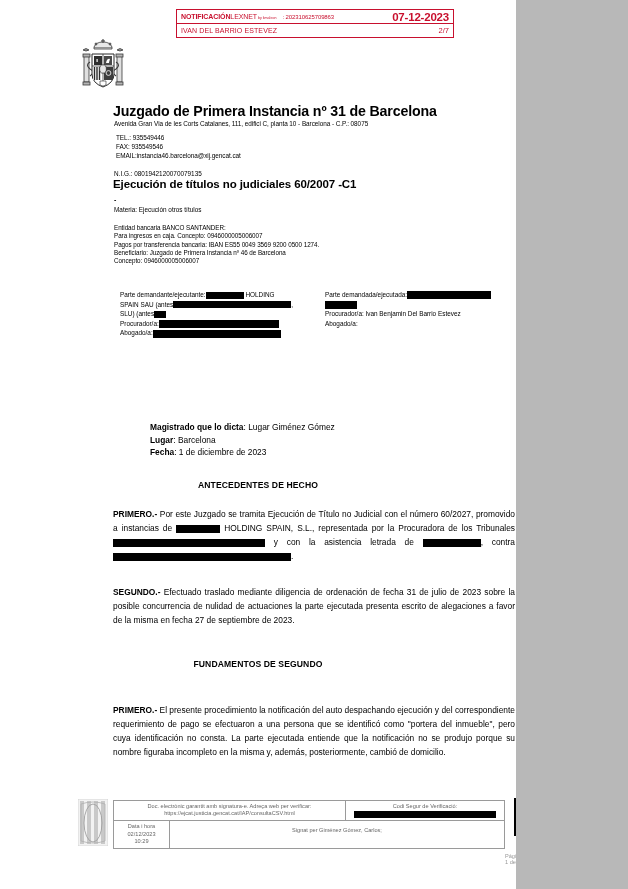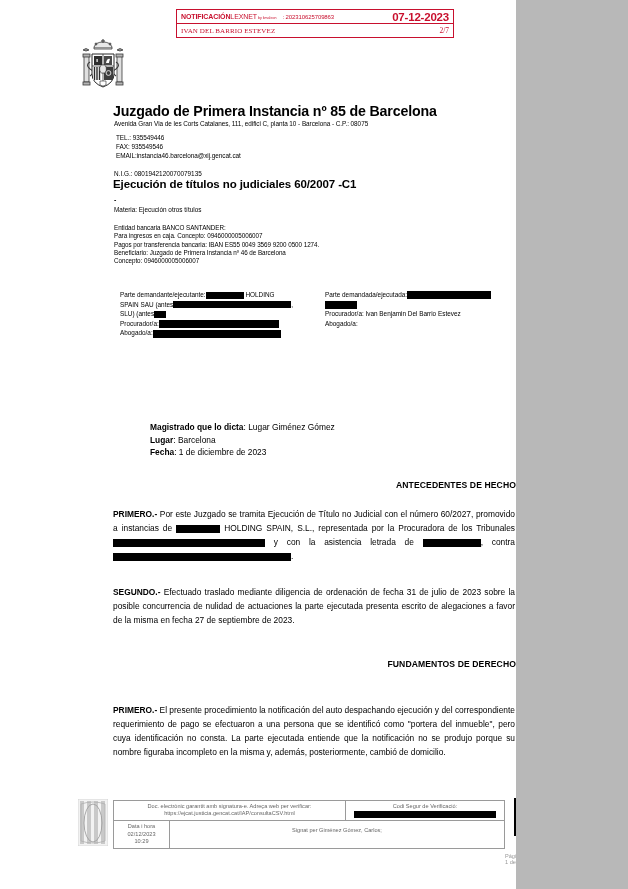--- a/index.html
+++ b/index.html
@@ -33,21 +33,20 @@
     align-items: center;
     box-sizing: border-box;
     padding: 0 4px;
   }
   .lexnet-row1 {
     height: 14px;
     border-bottom: 1.2px solid #c8102e;
   }
   .lexnet-row2 {
     height: 13px;
-    font-family: Liberation Serif, serif;
   }
   .lx-noti {
     color: #c8102e;
     font-weight: bold;
     font-size: 7px;
     letter-spacing: -0.1px;
   }
   .lx-lexnet {
     color: #c8102e;
     font-size: 7px;
@@ -204,21 +203,21 @@
     top: 421px;
     font-size: 8.4px;
     color: #000;
     line-height: 12.6px;
   }
   .meta-block b { font-weight: bold; padding-left: 37px; }
   .section-heading {
     position: absolute;
     left: 0;
     right: 0;
-    text-align: right;
+    text-align: center;
     font-size: 8.6px;
     font-weight: bold;
     color: #000;
     letter-spacing: 0.1px;
   }
   .para {
     position: absolute;
     left: 113px;
     width: 402px;
     font-size: 8.4px;
@@ -362,21 +361,21 @@
         <rect x="32" y="31" width="9" height="13" fill="#3d3d3d" stroke="none"></rect>
         <circle cx="36.5" cy="37" r="2.4" fill="none" stroke="#fff" stroke-width="0.8"></circle>
 
         <path d="M28 45 h6 v4 q-3 2 -6 0 z" fill="#ffffff" stroke="#2a2a2a" stroke-width="0.6"></path>
 
         <ellipse cx="31" cy="33" rx="3.4" ry="4.2" fill="#e6e6e6" stroke="#2a2a2a" stroke-width="0.7"></ellipse>
       </g>
     </svg>
   </div>
 
-  <div class="court-title">Juzgado de Primera Instancia nº 85 de Barcelona</div>
+  <div class="court-title">Juzgado de Primera Instancia nº 31 de Barcelona</div>
   <div class="court-address">Avenida Gran Via de les Corts Catalanes, 111, edifici C, planta 10 - Barcelona  - C.P.: 08075</div>
   <div class="court-contact">
     <div>TEL.: 935549446</div>
     <div>FAX: 935549546</div>
     <div>EMAIL:instancia46.barcelona@xij.gencat.cat</div>
   </div>
   <div class="nig">N.I.G.: 0801942120070079135</div>
   <div class="case-title">Ejecución de títulos no judiciales 60/2007 -C1</div>
   <div class="case-dash">-</div>
   <div class="materia">Materia: Ejecución otros títulos</div>
@@ -428,21 +427,21 @@
   <div class="section-heading" id="ah-heading">ANTECEDENTES DE HECHO</div>
 
   <div class="para" id="para-primero">
     <b>PRIMERO.-</b><span> Por este Juzgado se tramita Ejecución de Título no Judicial con el número 60/2027, promovido a instancias de </span><span class="redact redact-tall" style="width:44px;"></span><span> HOLDING SPAIN, S.L., representada por la Procuradora de los Tribunales </span><span class="redact redact-tall" style="width:152px;"></span><span> y con la asistencia letrada de </span><span class="redact redact-tall" style="width:58px;"></span><span>, contra </span><span class="redact redact-tall" style="width:178px;"></span><span>.</span>
   </div>
 
   <div class="para" id="para-segundo">
     <b>SEGUNDO.-</b><span> Efectuado traslado mediante diligencia de ordenación de fecha 31 de julio de 2023 sobre la posible concurrencia de nulidad de actuaciones la parte ejecutada presenta escrito de alegaciones a favor de la misma en fecha 27 de septiembre de 2023.</span>
   </div>
 
-  <div class="section-heading" id="fd-heading">FUNDAMENTOS DE DERECHO</div>
+  <div class="section-heading" id="fd-heading">FUNDAMENTOS DE SEGUNDO</div>
 
   <div class="para" id="para-fd-primero">
     <b>PRIMERO.-</b><span> El presente procedimiento la notificación del auto despachando ejecución y del correspondiente requerimiento de pago se efectuaron a una persona que se identificó como "portera del inmueble", pero cuya identificación no consta. La parte ejecutada entiende que la notificación no se produjo porque su nombre figuraba incompleto en la misma y, además, posteriormente, cambió de domicilio.</span>
   </div>
 
   <div class="cat-flag">
     <svg viewBox="0 0 30 47" width="30" height="47" xmlns="http://www.w3.org/2000/svg">
       <rect x="0" y="0" width="30" height="47" fill="#f2f2f2" stroke="#c6c6c6" stroke-width="0.6"></rect>
       <g fill="#c9c9c9">
         <rect x="2" y="2" width="4" height="43"></rect>

